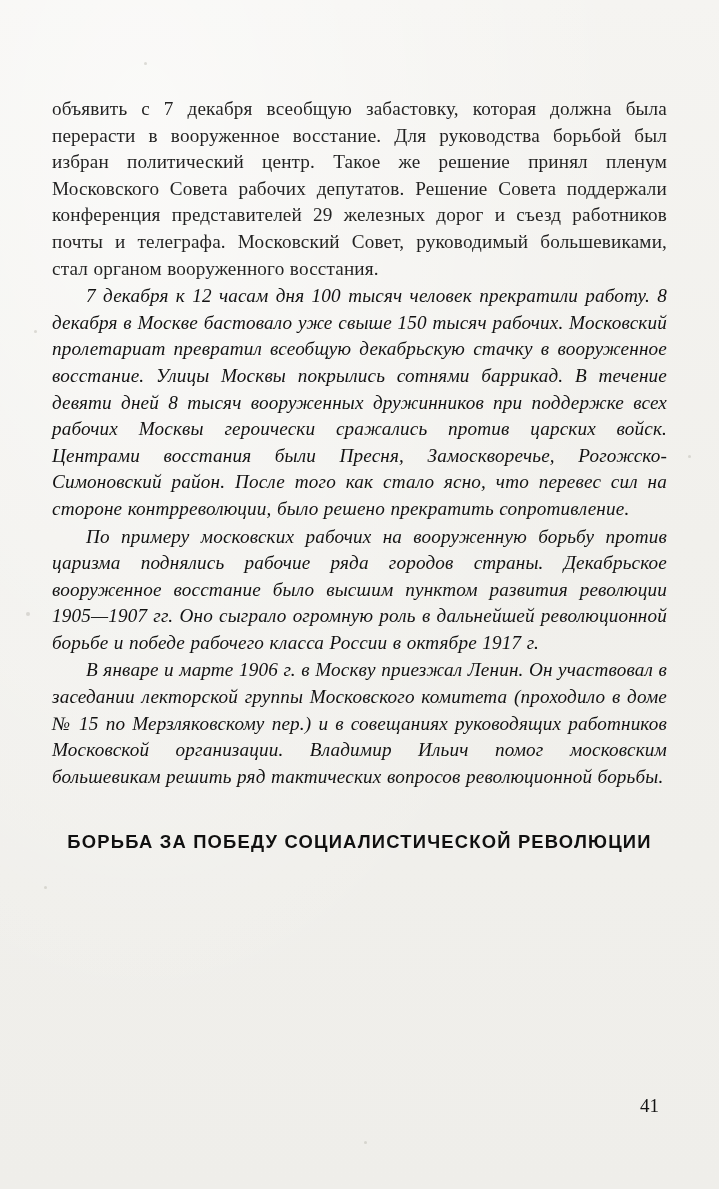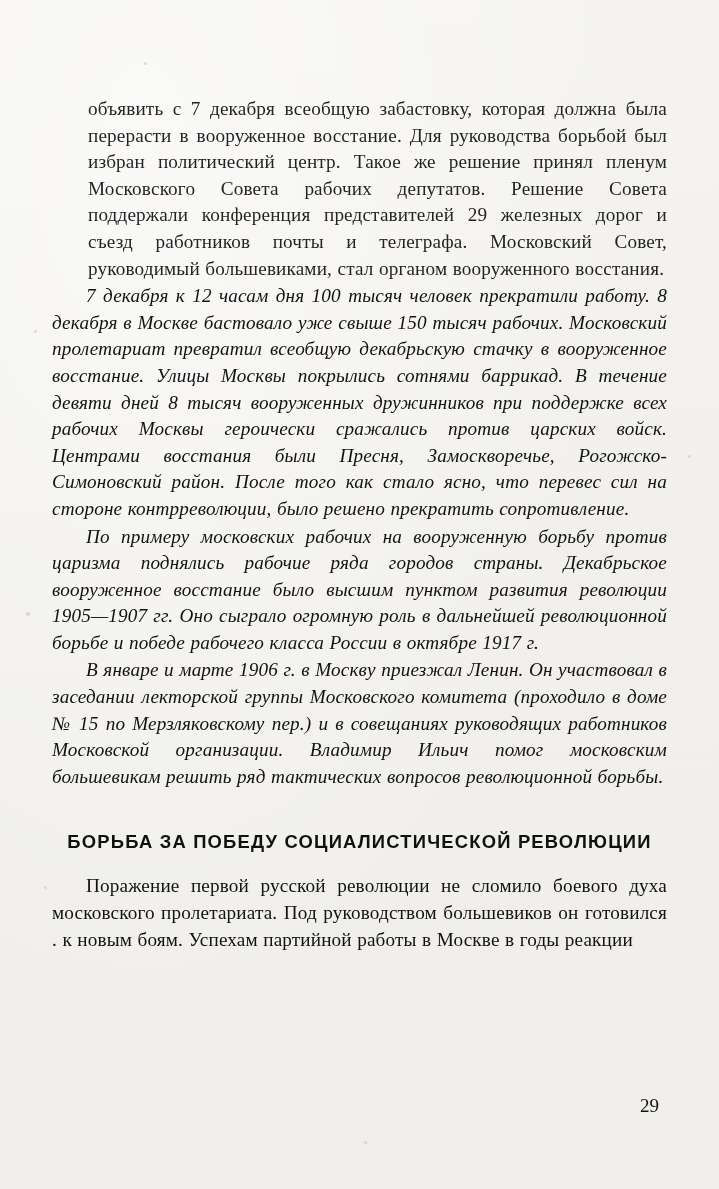--- a/index.html
+++ b/index.html
@@ -42,21 +42,20 @@
     text-align: justify;
     text-justify: inter-word;
     text-indent: 34px;
     color: #121212;
     letter-spacing: 0.15px;
     word-spacing: 0.5px;
     -webkit-font-smoothing: none;
   }
   p.para.first {
     text-indent: 0;
-    margin-left: 36px;
   }
   p.para + p.para {
     margin-top: 1px;
     font-style: italic;
   }
   h2.section-heading {
     margin: 38px 0 18px 0;
     font-size: 18.4px;
     line-height: 27px;
     font-weight: bold;
@@ -94,19 +93,18 @@
     <p class="para first faded">объявить с 7 декабря всеобщую забастовку, которая должна была перерасти в вооруженное восстание. Для руководства борьбой был избран политический центр. Такое же решение принял пленум Московского Совета рабочих депутатов. Решение Совета поддержали конференция представителей 29 железных дорог и съезд работников почты и телеграфа. Московский Совет, руководимый большевиками, стал органом вооруженного восстания.</p>
 
     <p class="para">7 декабря к 12 часам дня 100 тысяч человек прекратили работу. 8 декабря в Москве бастовало уже свыше 150 тысяч рабочих. Московский пролетариат превратил всеобщую декабрьскую стачку в вооруженное восстание. Улицы Москвы покрылись сотнями баррикад. В течение девяти дней 8 тысяч вооруженных дружинников при поддержке всех рабочих Москвы героически сражались против царских войск. Центрами восстания были Пресня, Замоскворечье, Рогожско-Симоновский район. После того как стало ясно, что перевес сил на стороне контрреволюции, было решено прекратить сопротивление.</p>
 
     <p class="para">По примеру московских рабочих на вооруженную борьбу против царизма поднялись рабочие ряда городов страны. Декабрьское вооруженное восстание было высшим пунктом развития революции 1905—1907 гг. Оно сыграло огромную роль в дальнейшей революционной борьбе и победе рабочего класса России в октябре 1917 г.</p>
 
     <p class="para">В январе и марте 1906 г. в Москву приезжал Ленин. Он участвовал в заседании лекторской группы Московского комитета (проходило в доме № 15 по Мерзляковскому пер.) и в совещаниях руководящих работников Московской организации. Владимир Ильич помог московским большевикам решить ряд тактических вопросов революционной борьбы.</p>
 
     <h2 class="section-heading">БОРЬБА ЗА ПОБЕДУ СОЦИАЛИСТИЧЕСКОЙ РЕВОЛЮЦИИ</h2>
 
-    <p class="para">Поражение первой русской революции не сломило боевого духа московского пролетариата. Под руководством большевиков он готовился . к новым боям. Успехам партийной работы в Москве в годы реакции</p>
 
   </div>
 
-  <div class="page-number">29</div>
+  <div class="page-number">41</div>
 
 </div>
 
 </body></html>

